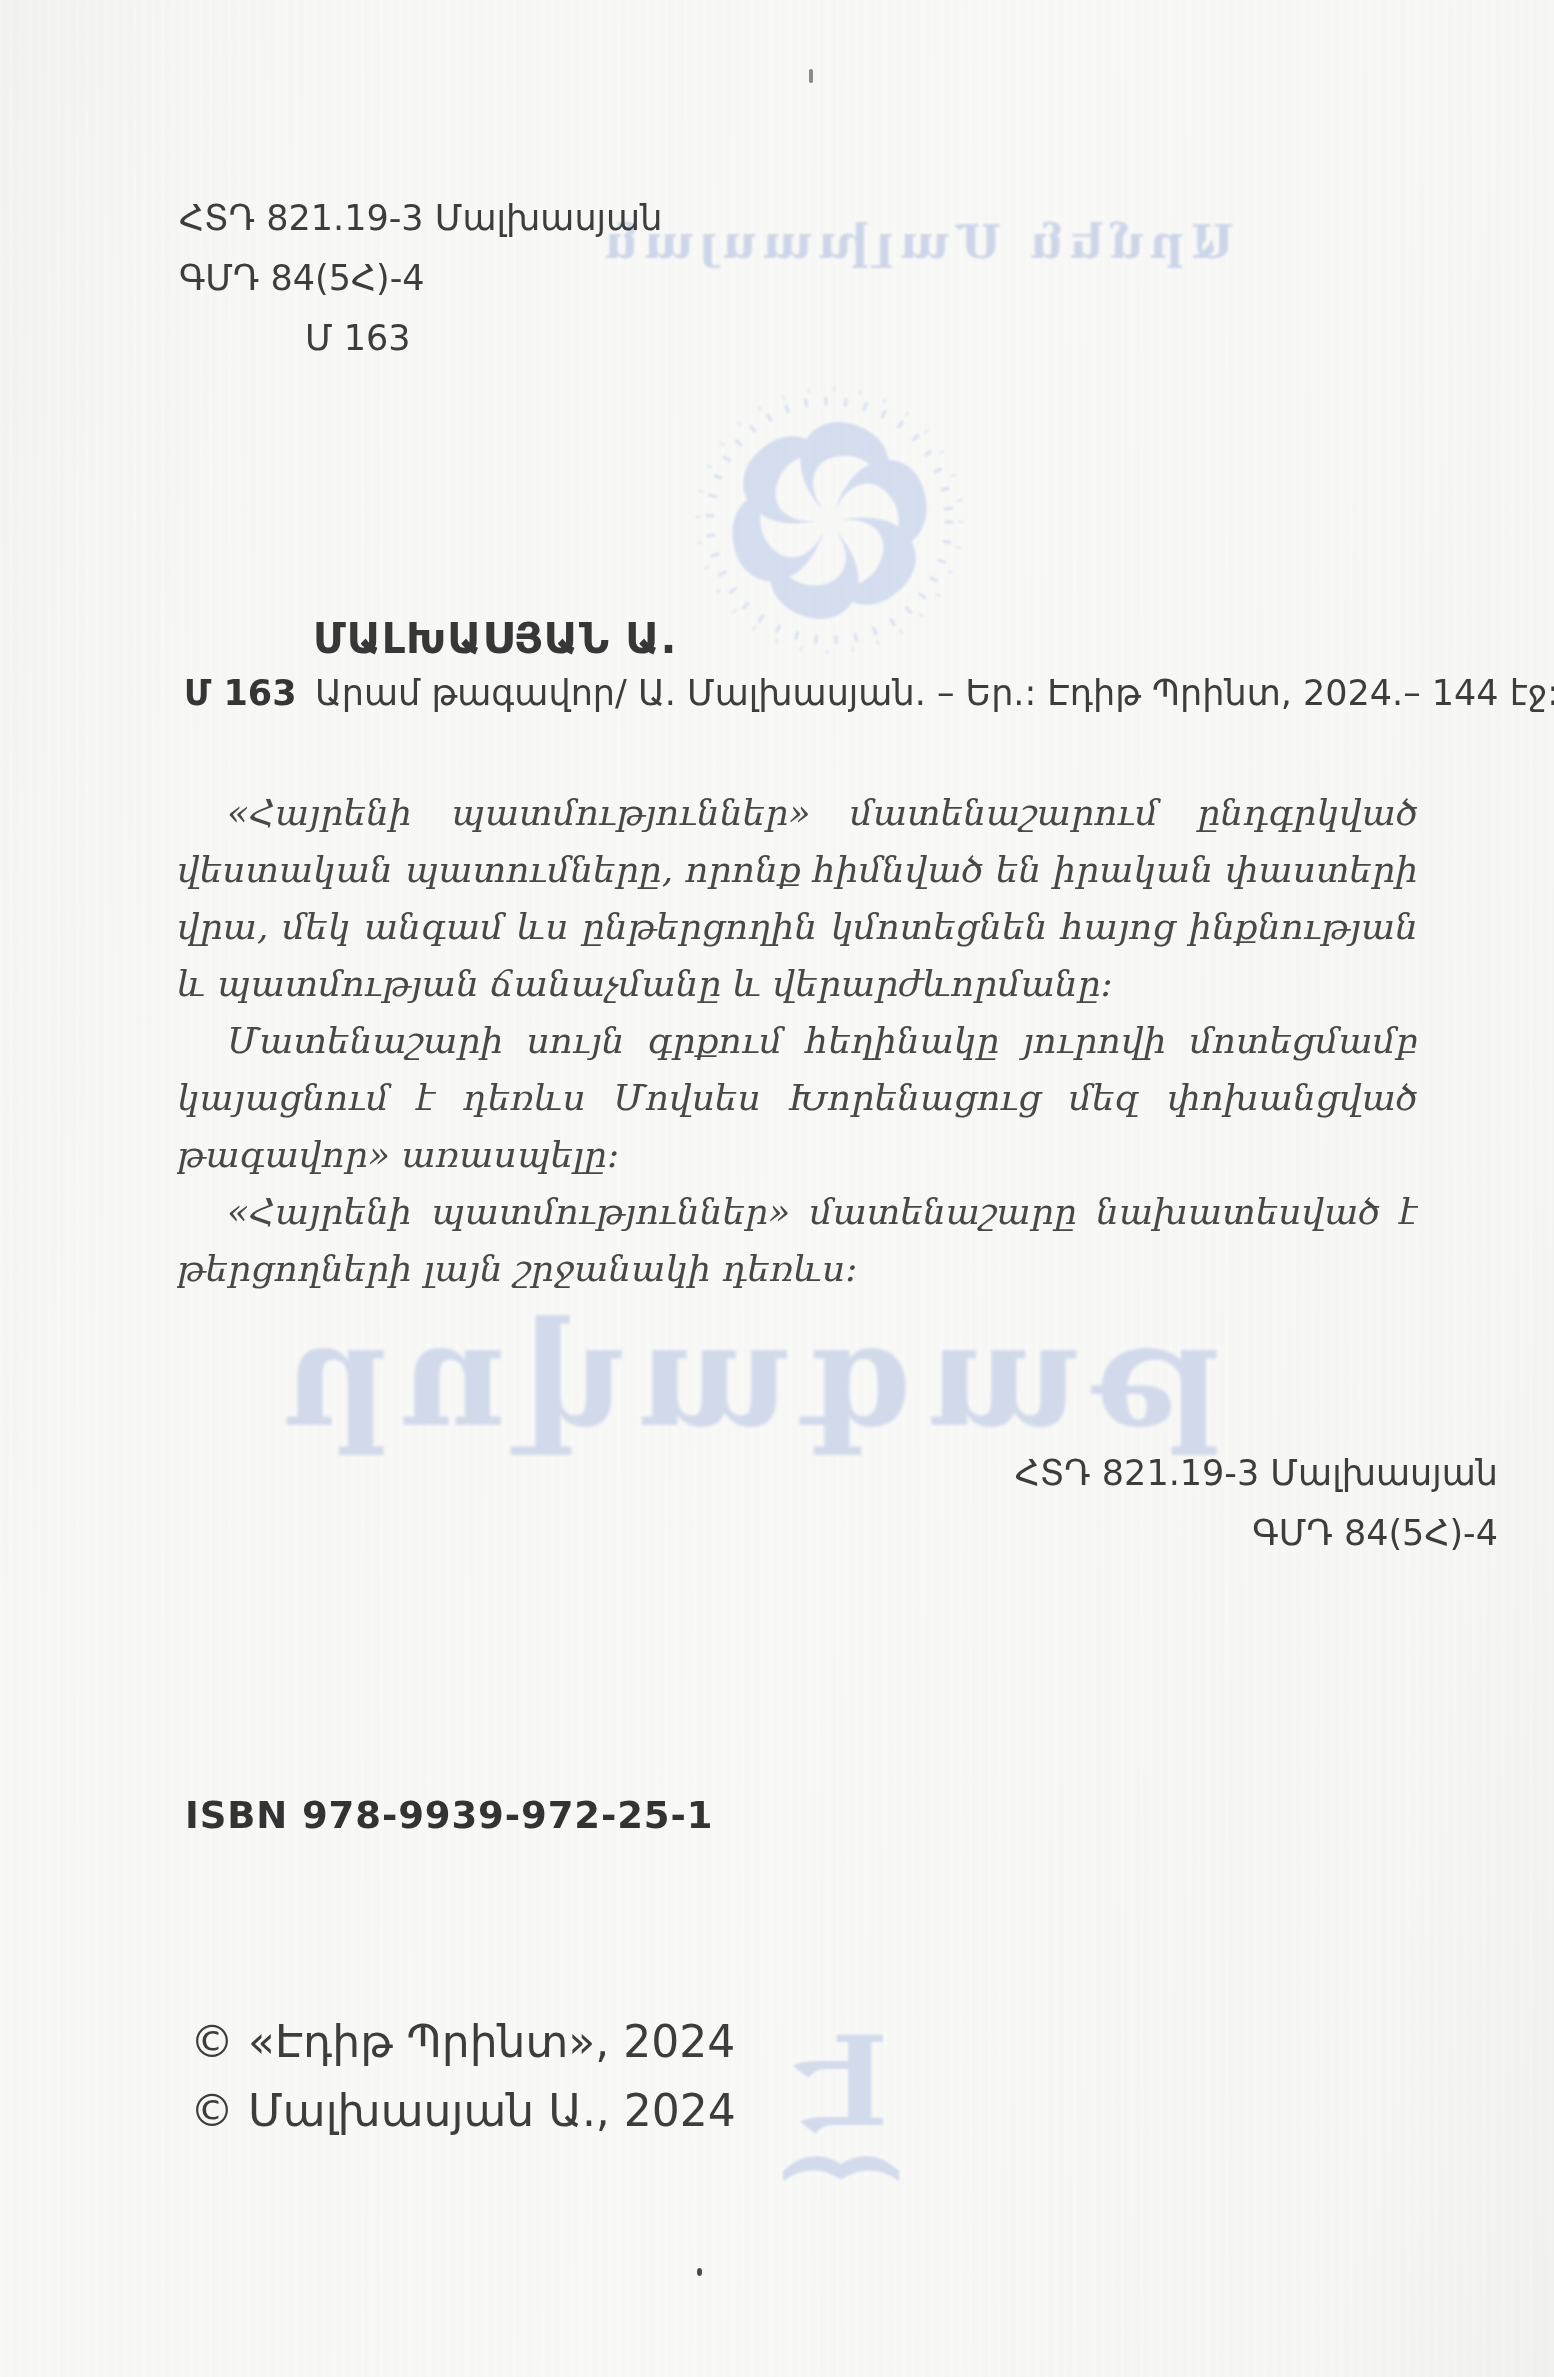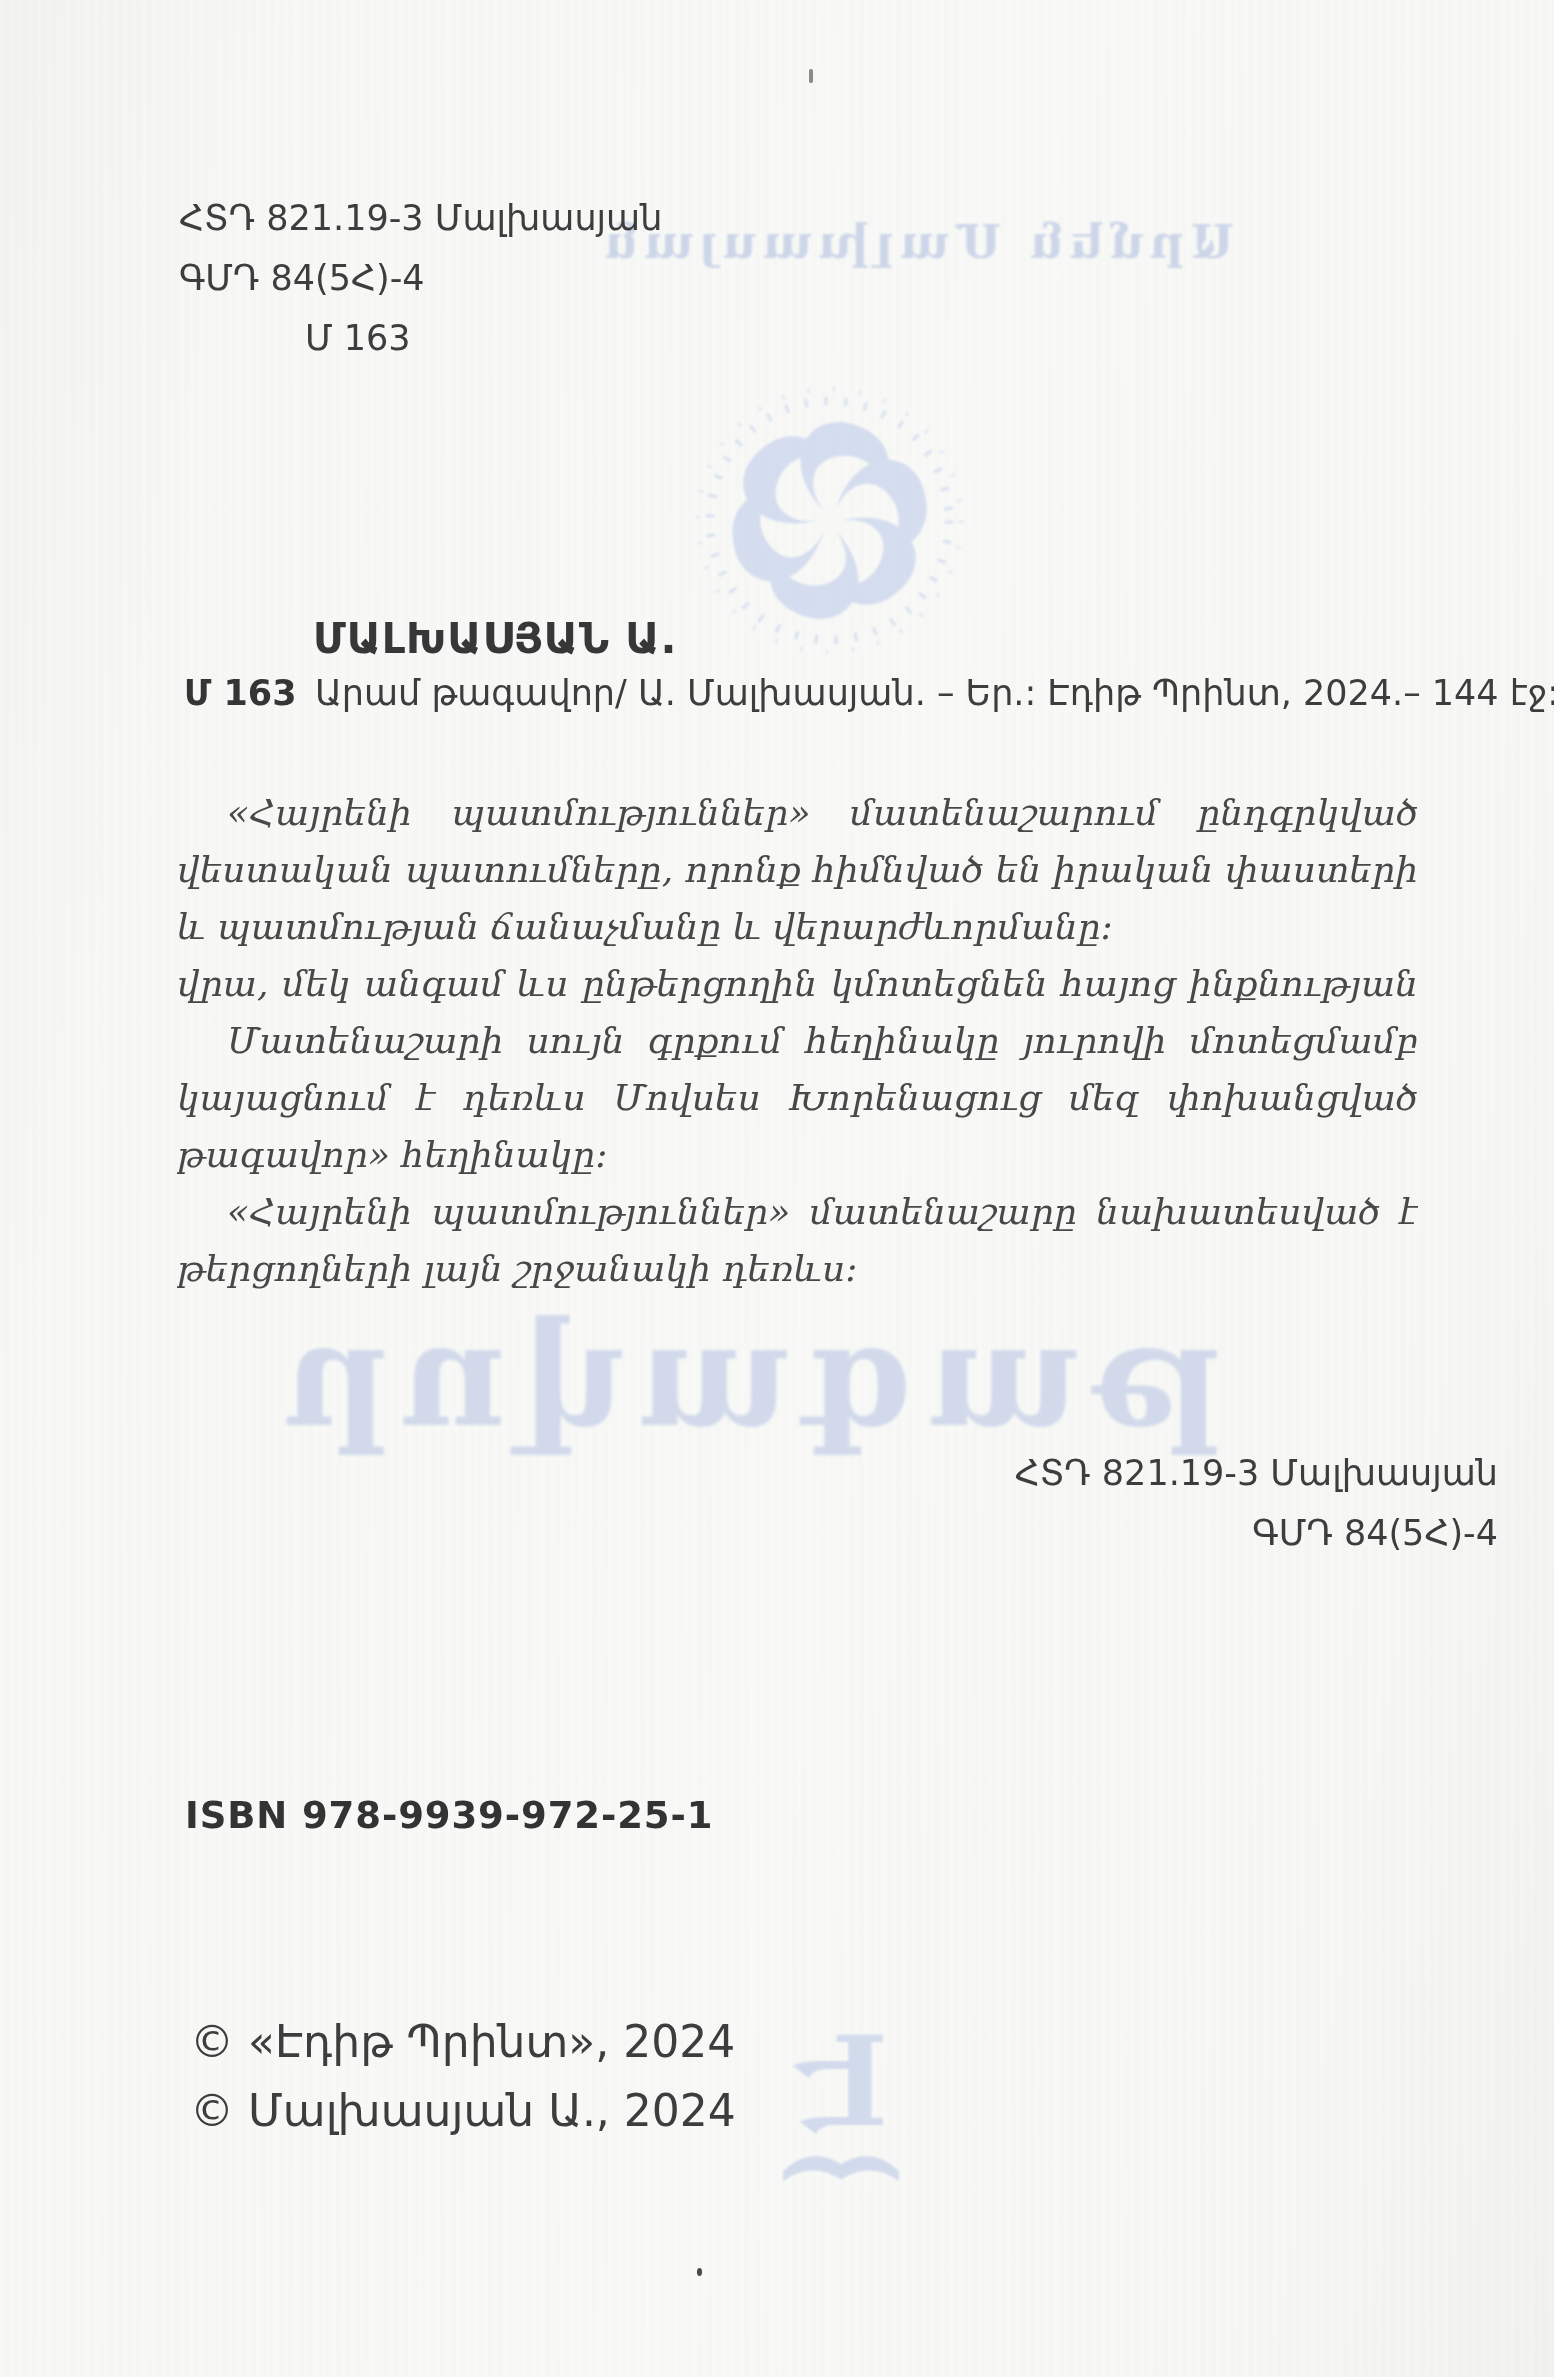--- a/index.html
+++ b/index.html
@@ -108,25 +108,25 @@
 
   <div class="author-heading">ՄԱԼԽԱՍՅԱՆ Ա.</div>
 
   <div class="entry">
     <span class="entry-code">Մ 163</span><span>Արամ թագավոր/ Ա. Մալխասյան. – Եր.: Էդիթ Պրինտ, 2024.– 144 էջ:</span>
   </div>
 
   <div class="annotation">
     <div class="ann-line j first">«Հայրենի պատմություններ» մատենաշարում ընդգրկված գեղար-</div>
     <div class="ann-line j">վեստական պատումները, որոնք հիմնված են իրական փաստերի</div>
+    <div class="ann-line j">վրա, մեկ անգամ ևս ընթերցողին կմոտեցնեն հայոց ինքնության</div>
     <div class="ann-line last">և պատմության ճանաչմանը և վերարժևորմանը:</div>
-    <div class="ann-line j">վրա, մեկ անգամ ևս ընթերցողին կմոտեցնեն հայոց ինքնության</div>
     <div class="ann-line j first">Մատենաշարի սույն գրքում հեղինակը յուրովի մոտեցմամբ ներ-</div>
     <div class="ann-line j">կայացնում է դեռևս Մովսես Խորենացուց մեզ փոխանցված «Արամ</div>
-    <div class="ann-line last">թագավոր» հեղինակը:</div>
+    <div class="ann-line last">թագավոր» առասպելը:</div>
     <div class="ann-line j first">«Հայրենի պատմություններ» մատենաշարը նախատեսված է ըն-</div>
     <div class="ann-line last">թերցողների լայն շրջանակի դեռևս:</div>
   </div>
 
   <div class="cat-bottom">
     <div>ՀՏԴ 821.19-3 Մալխասյան</div>
     <div>ԳՄԴ 84(5Հ)-4</div>
   </div>
 
   <div class="isbn">ISBN 978-9939-972-25-1</div>

